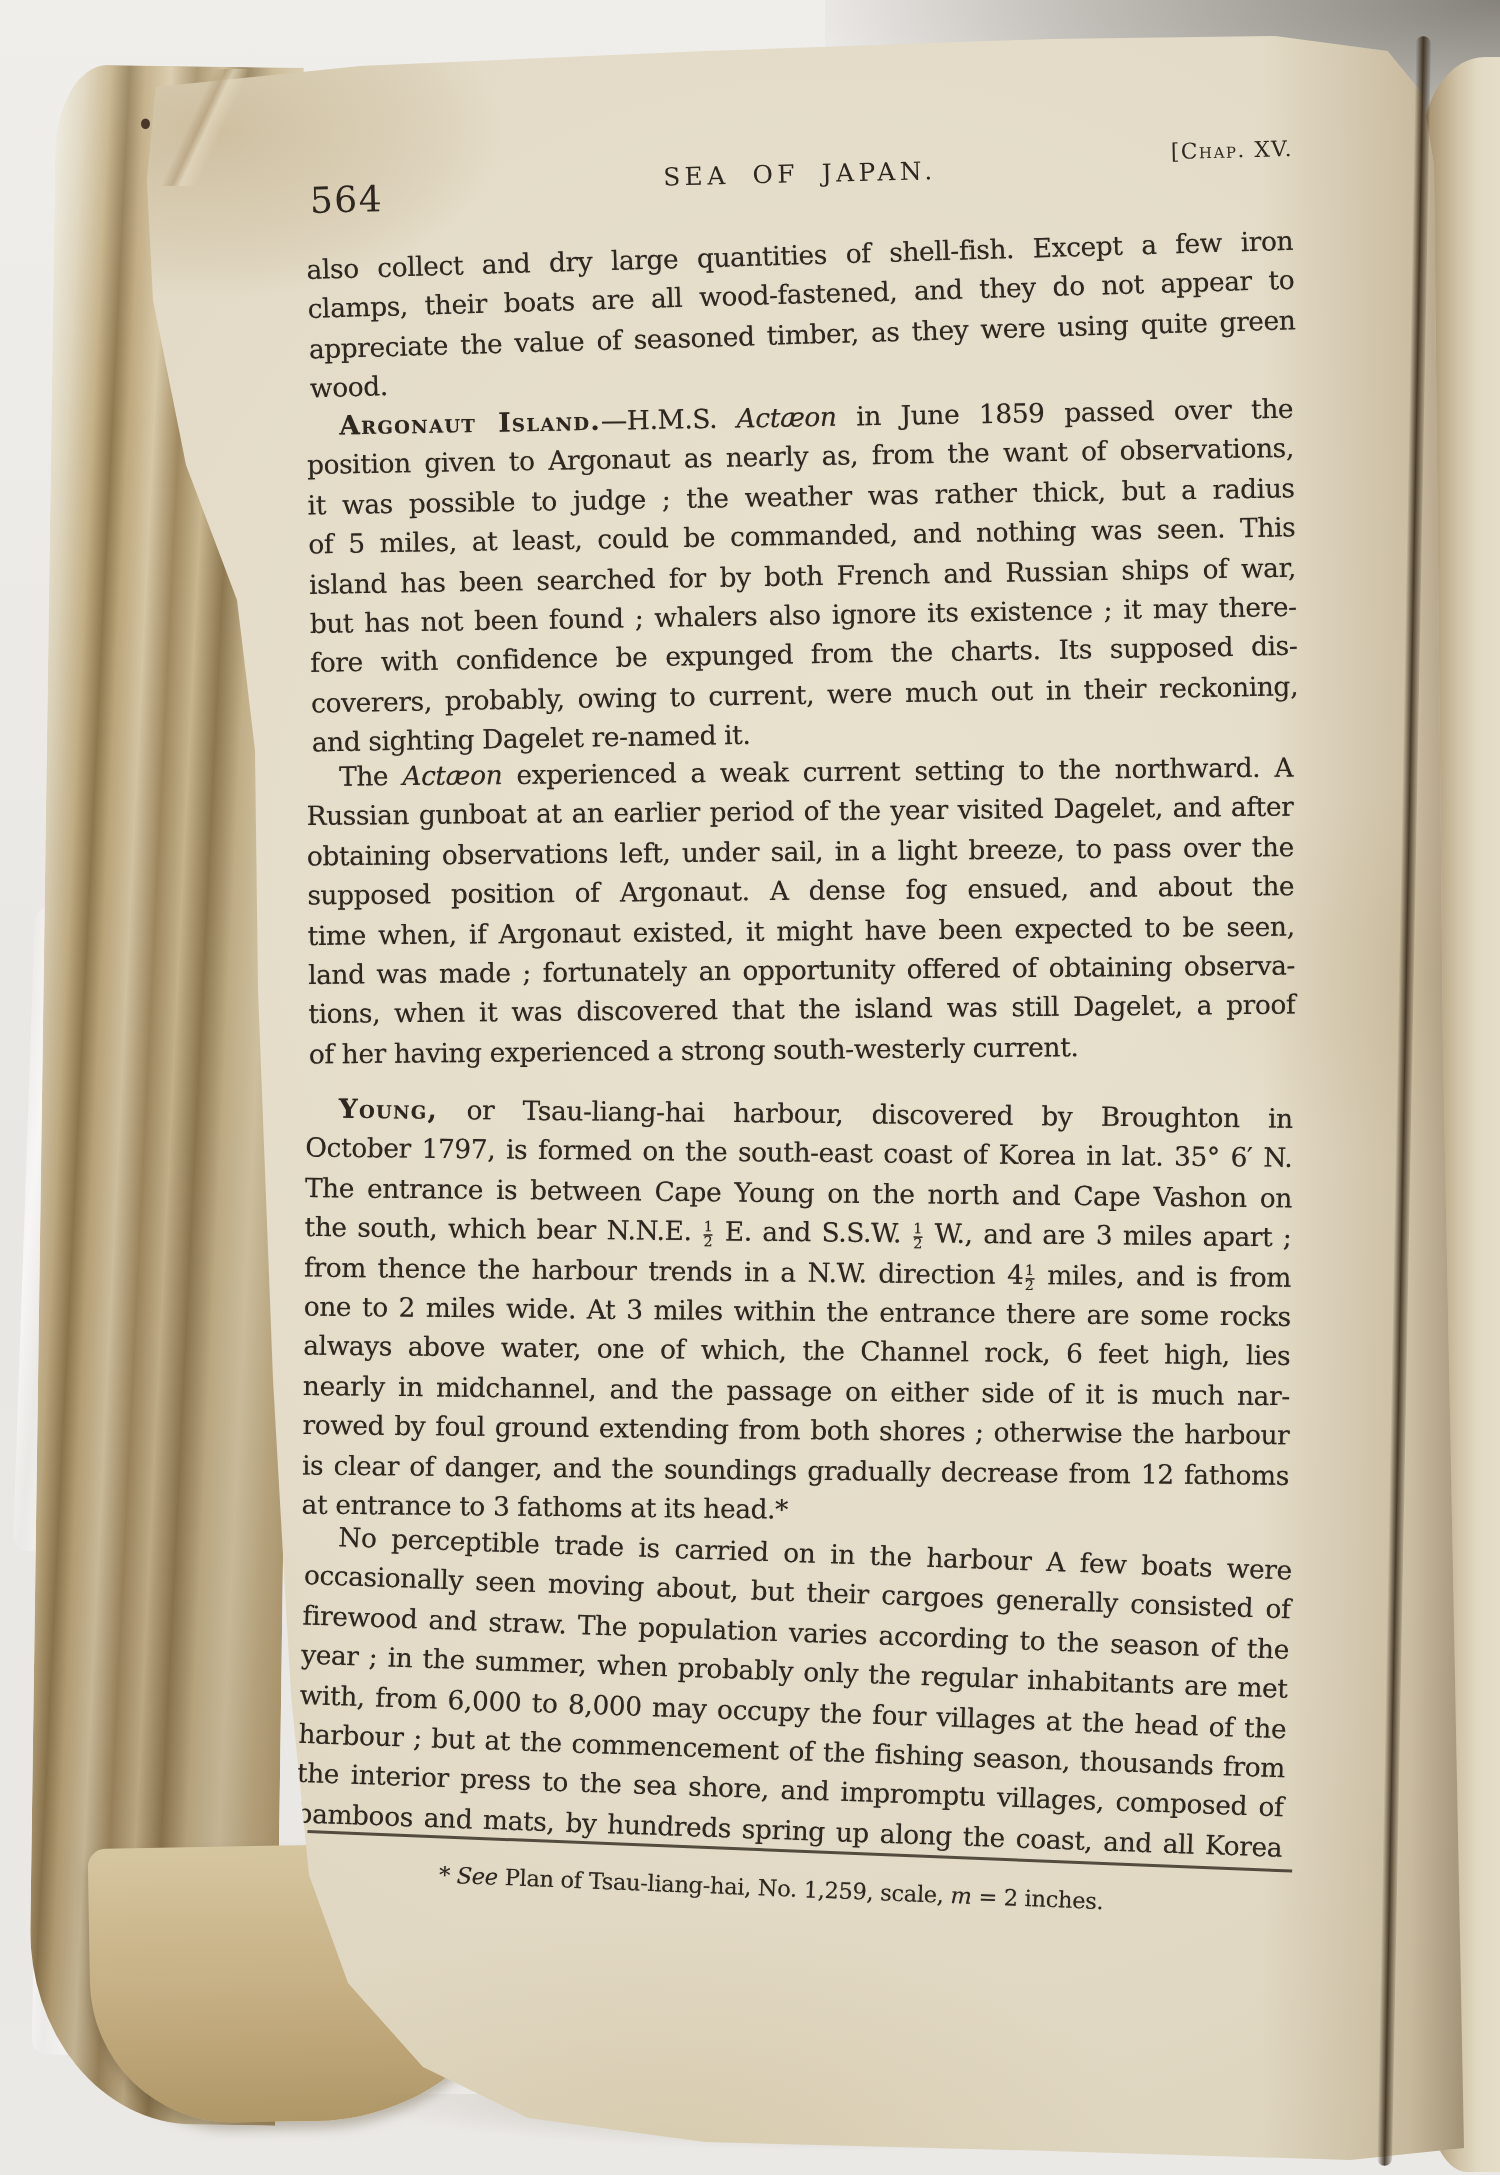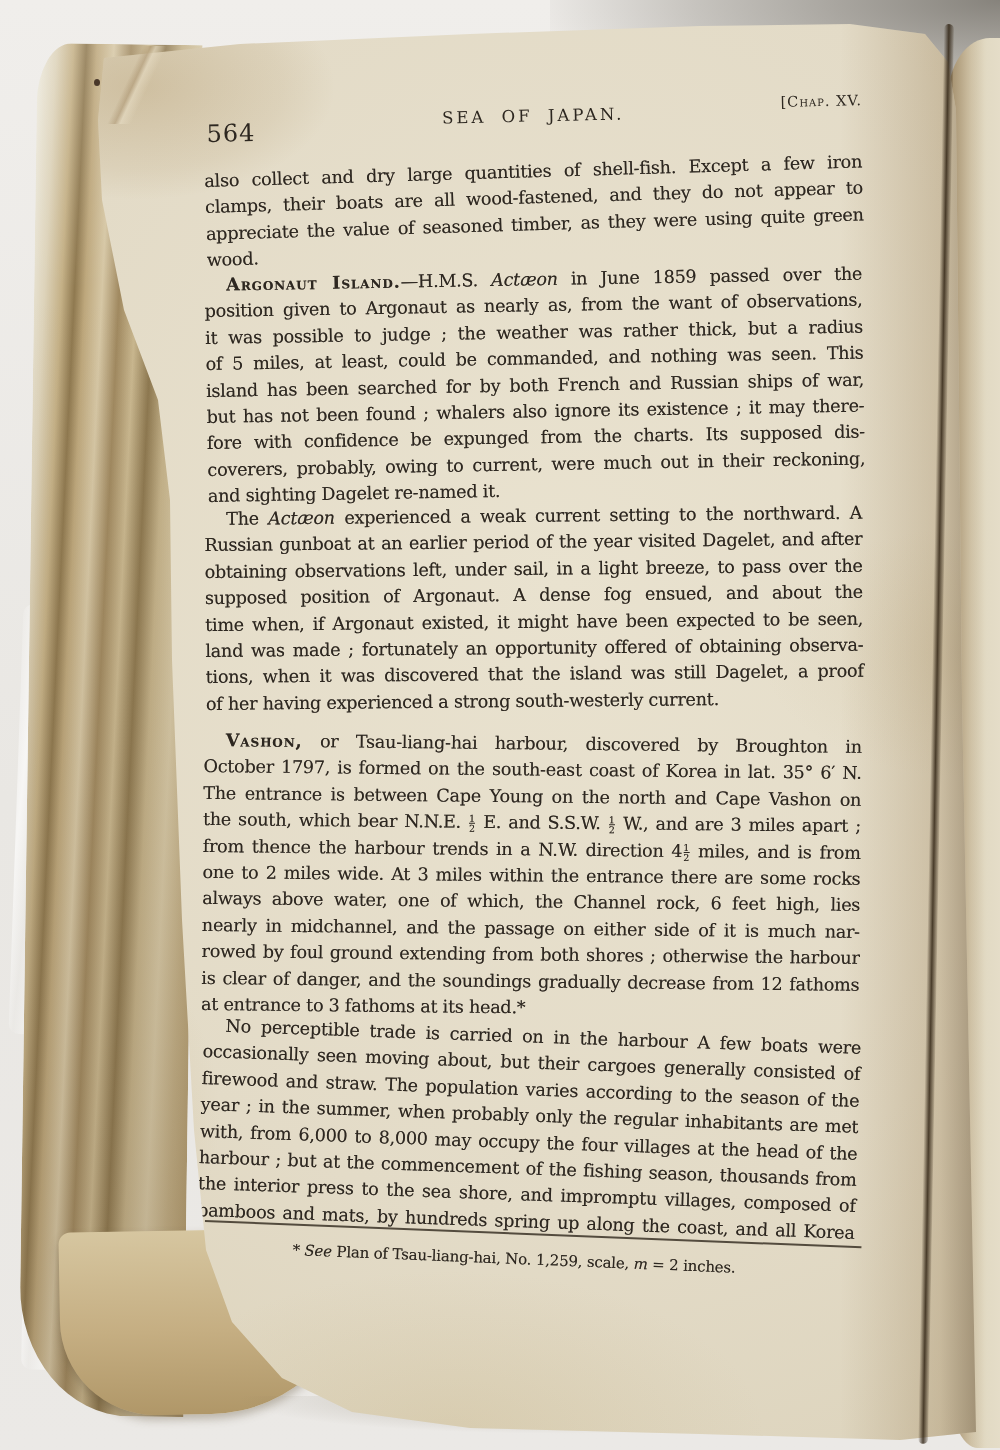--- a/index.html
+++ b/index.html
@@ -129,21 +129,21 @@
           <div class="line ind"><span>The </span><span class="i">Actæon</span><span> experienced a weak current setting to the northward.  A</span></div>
           <div class="line"><span>Russian gunboat at an earlier period of the year visited Dagelet, and after</span></div>
           <div class="line"><span>obtaining observations left, under sail, in a light breeze, to pass over the</span></div>
           <div class="line"><span>supposed position of Argonaut.   A dense fog ensued, and about the</span></div>
           <div class="line"><span>time when, if Argonaut existed, it might have been expected to be seen,</span></div>
           <div class="line"><span>land was made ; fortunately an opportunity offered  of obtaining observa-</span></div>
           <div class="line"><span>tions, when it was discovered that the island was still Dagelet, a proof</span></div>
           <div class="line nj"><span>of her having experienced a strong south-westerly current.</span></div>
         </div>
         <div class="para p3">
-          <div class="line ind"><span class="sc">Vashon,</span><span> or Tsau-liang-hai harbour, discovered by Broughton in</span></div>
+          <div class="line ind"><span class="sc">Young,</span><span> or Tsau-liang-hai harbour, discovered by Broughton in</span></div>
           <div class="line"><span>October 1797, is formed on the south-east coast of Korea in lat. 35° 6′ N.</span></div>
           <div class="line"><span>The entrance is between Cape Young on the north and Cape Vashon on</span></div>
           <div class="line"><span>the south, which bear N.N.E. </span><span class="fr"><span class="n">1</span><span class="d">2</span></span><span> E. and S.S.W. </span><span class="fr"><span class="n">1</span><span class="d">2</span></span><span> W., and are 3 miles apart ;</span></div>
           <div class="line"><span>from thence the harbour trends in a N.W. direction 4</span><span class="fr"><span class="n">1</span><span class="d">2</span></span><span> miles, and is from</span></div>
           <div class="line"><span>one to 2 miles wide.   At 3 miles within the entrance there are some rocks</span></div>
           <div class="line"><span>always above water, one of which, the Channel rock, 6 feet high, lies</span></div>
           <div class="line"><span>nearly in midchannel, and the passage on either side of it is much nar-</span></div>
           <div class="line"><span>rowed by foul ground extending from both shores ;  otherwise the harbour</span></div>
           <div class="line"><span>is clear of danger, and the soundings gradually decrease from 12 fathoms</span></div>
           <div class="line nj"><span>at entrance to 3 fathoms at its head.*</span></div>

